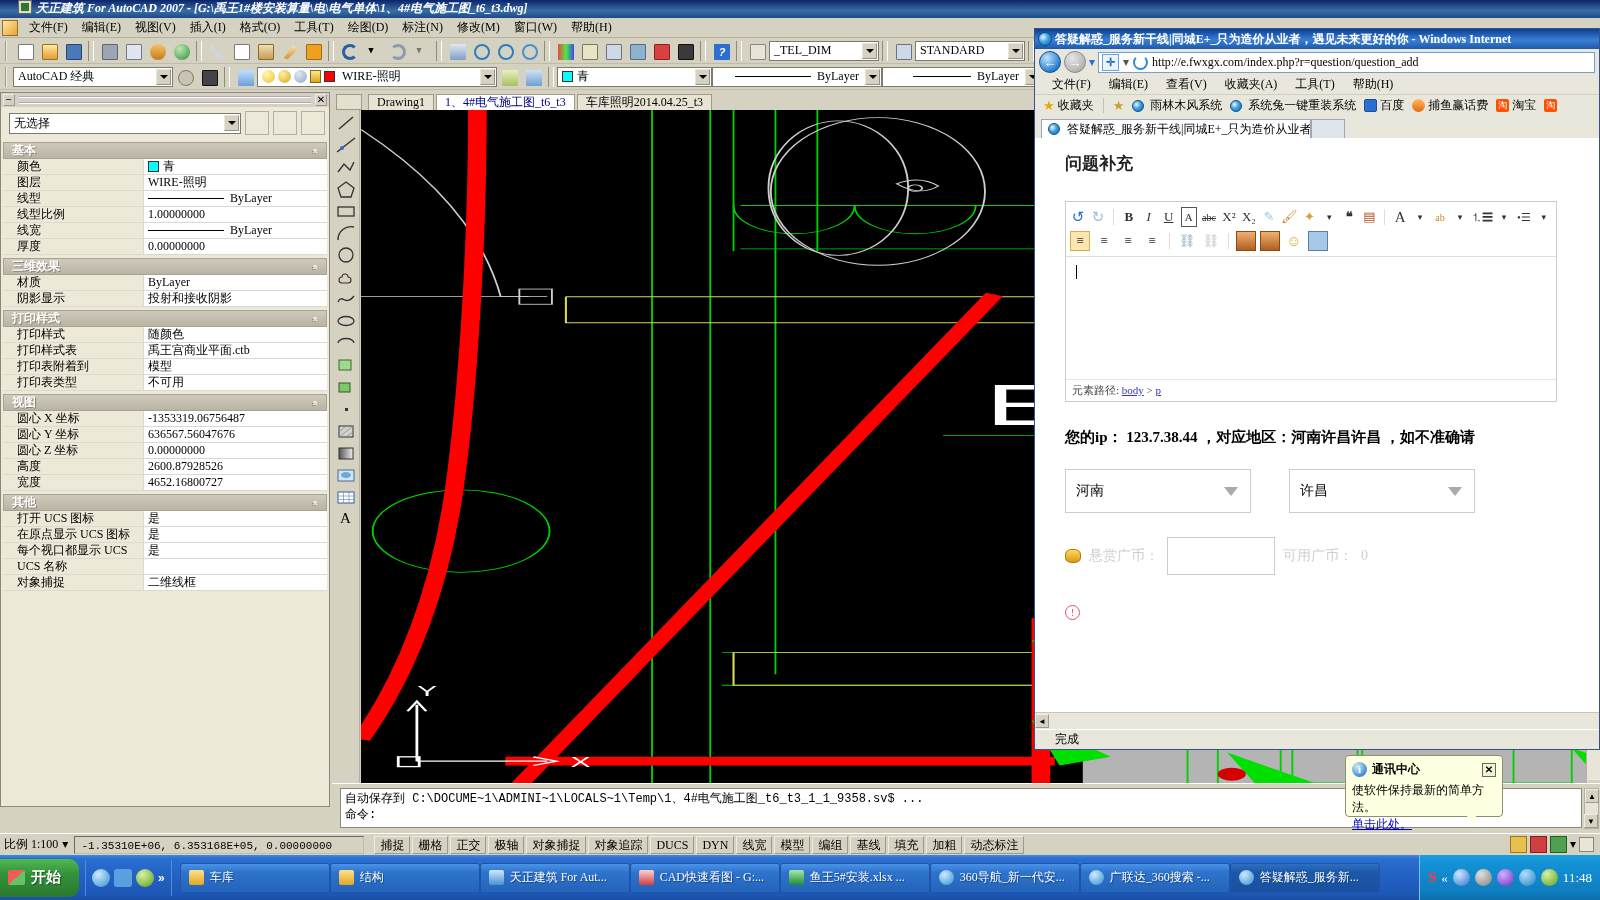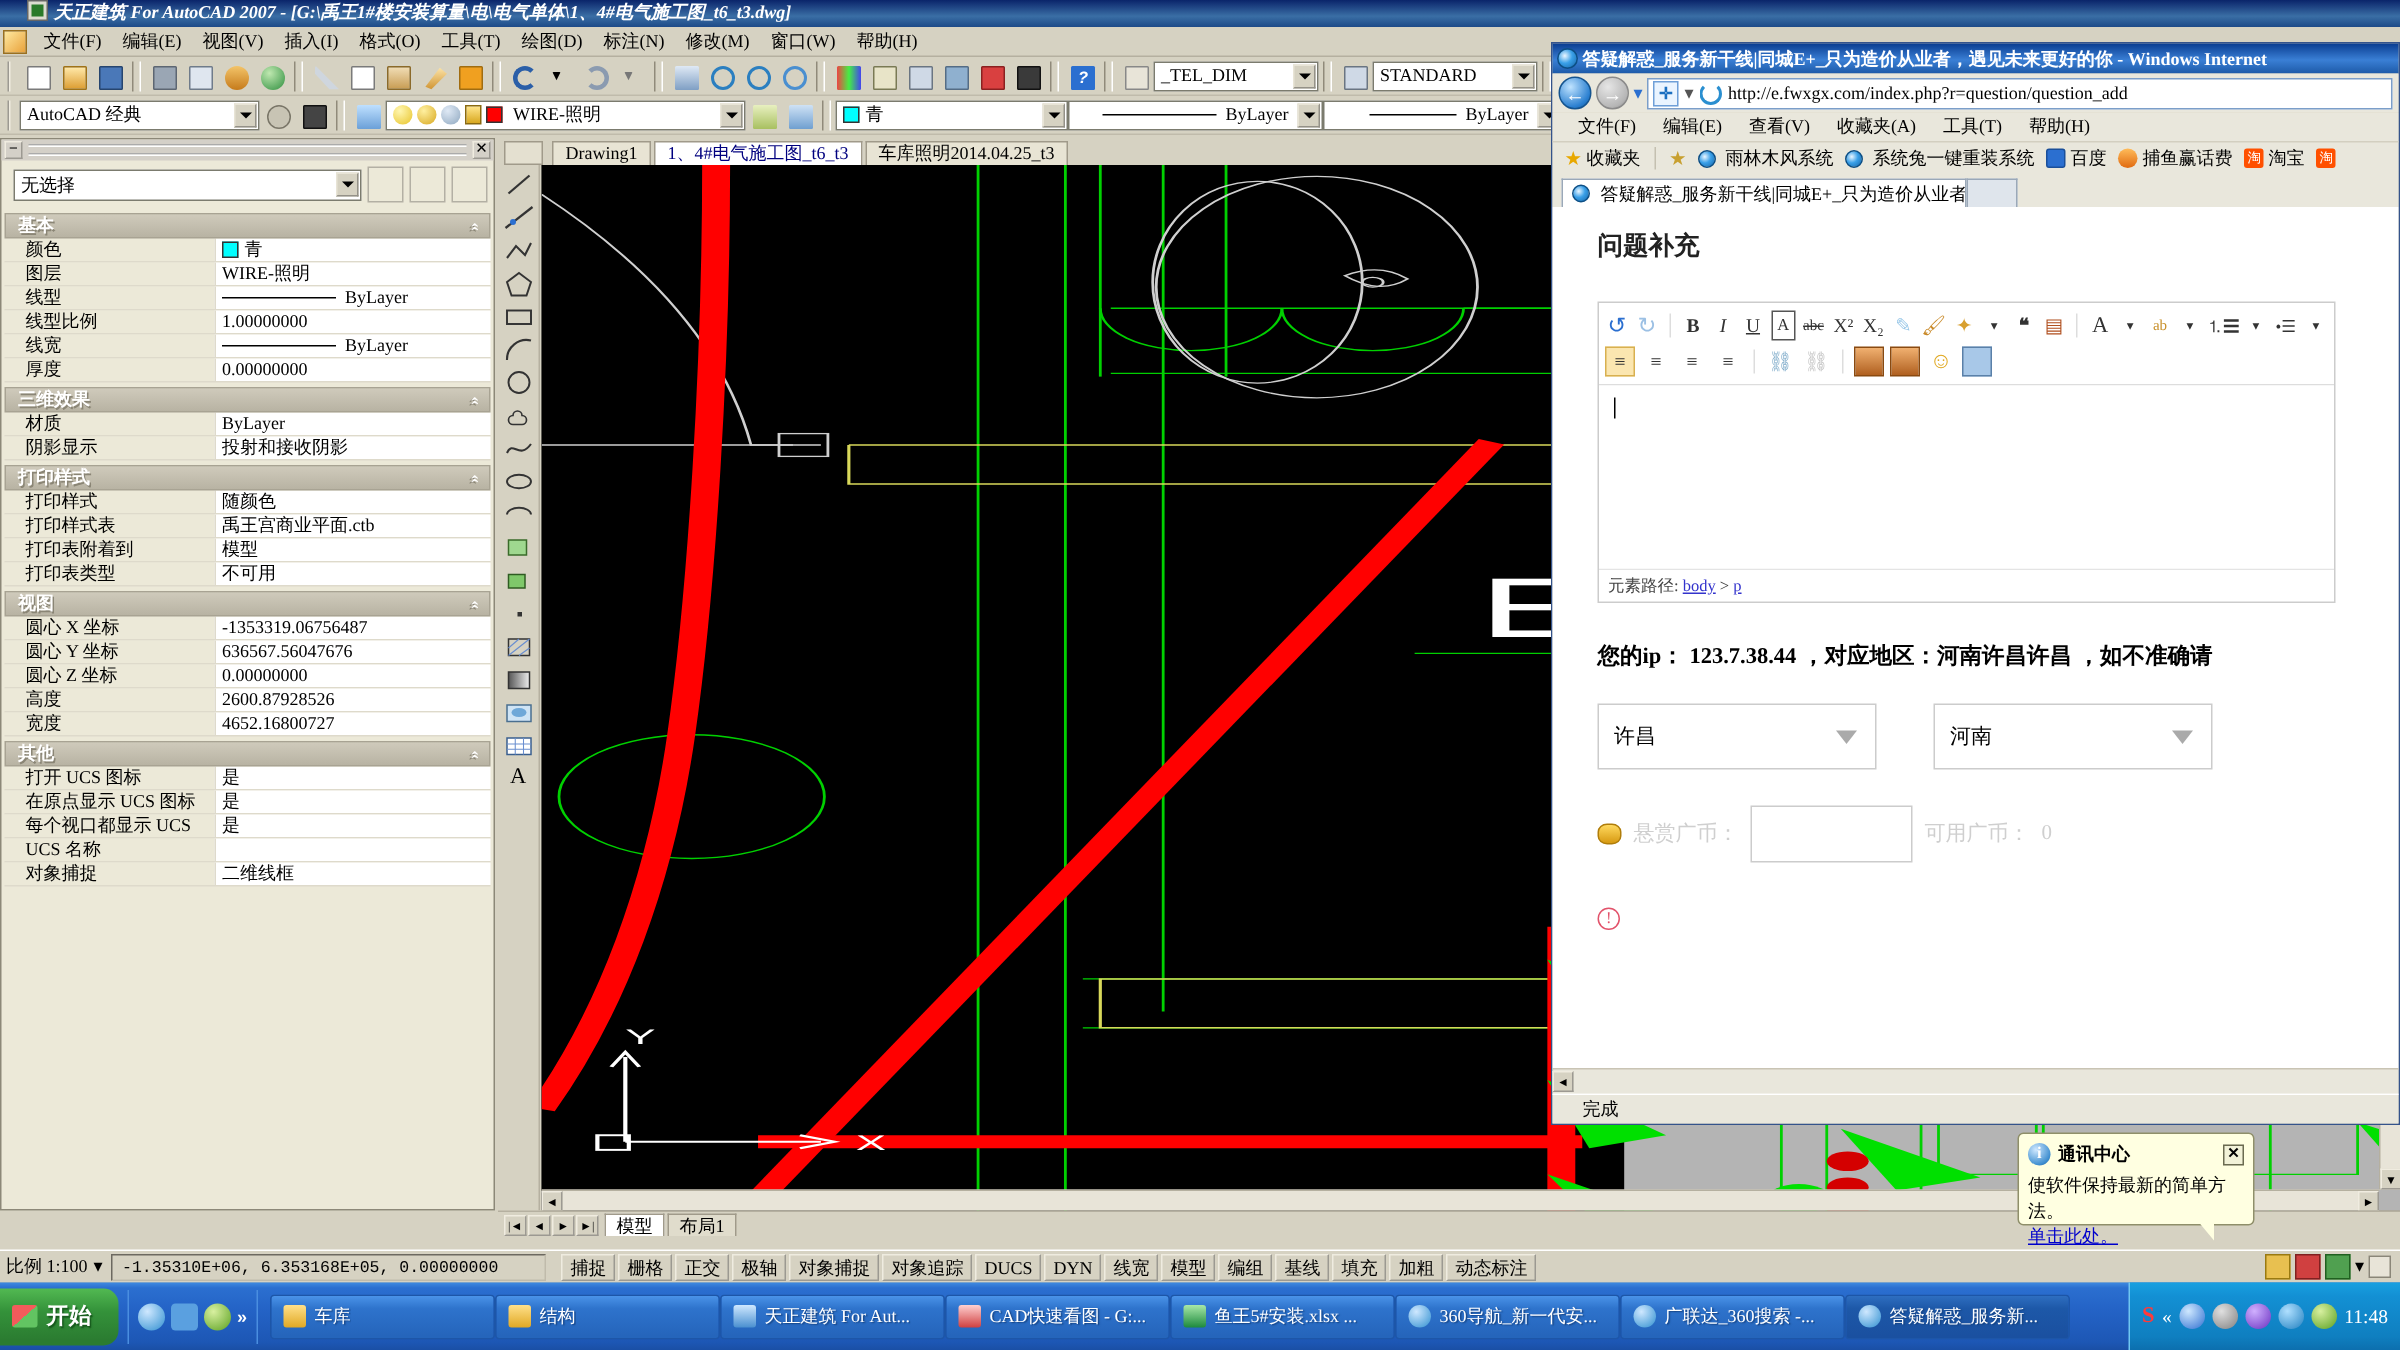--- a/index.html
+++ b/index.html
@@ -905,20 +905,30 @@
           <span class="navbtn">|◄</span>
           <span class="navbtn">◄</span>
           <span class="navbtn">►</span>
           <span class="navbtn">►|</span>
         </span>
         <span class="ltab active">模型</span>
         <span class="ltab">布局1</span>
       </div>
     </div>
 
+    <div id="cmdline">
+      <div id="cmdtext">
+        <div>自动保存到 C:\DOCUME~1\ADMINI~1\LOCALS~1\Temp\1、4#电气施工图_t6_t3_1_1_9358.sv$ ...</div>
+        <div>命令:</div>
+      </div>
+      <div id="cmdscroll">
+        <div class="sbtn">▲</div>
+        <div class="sbtn" style="position:absolute;bottom:0;right:0">▼</div>
+      </div>
+    </div>
 
     <div id="statusbar">
       <span class="sb-scale">
         <span>比例 1:100</span>
         <span style="margin-left:4px">▾</span>
       </span>
       <span class="sb-coord">-1.35310E+06, 6.353168E+05, 0.00000000</span>
       <span id="sb-toggles" style="display:flex;align-items:center;margin-left:8px">
           <span class="sb-toggle">捕捉</span>
           <span class="sb-toggle">栅格</span>
@@ -1070,25 +1080,25 @@
           <a href="#">body</a>
           <span>&gt;</span>
           <a href="#">p</a>
         </div>
       </div>
 
       <div class="ip-line">您的ip： 123.7.38.44 ，对应地区：河南许昌许昌 ，如不准确请</div>
 
       <div class="selects">
         <div class="sel">
+          <span>河南</span>
+          <span class="tri"></span>
+        </div>
+        <div class="sel">
           <span>许昌</span>
-          <span class="tri"></span>
-        </div>
-        <div class="sel">
-          <span>河南</span>
           <span class="tri"></span>
         </div>
       </div>
 
       <div class="bounty">
         <span class="coin"></span>
         <span>悬赏广币：</span>
         <span class="bbox"></span>
         <span>可用广币：</span>
         <span>0</span>

